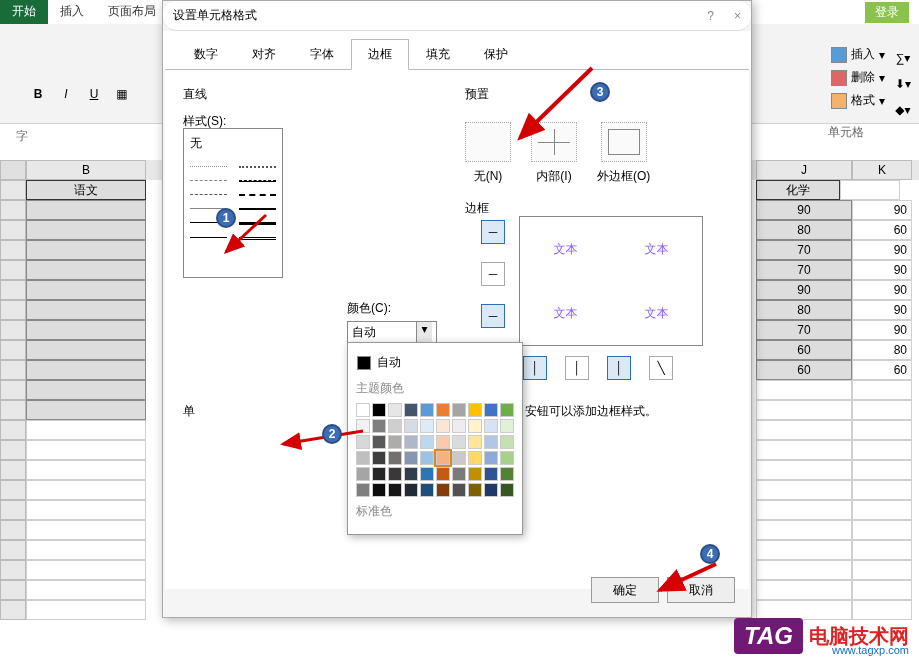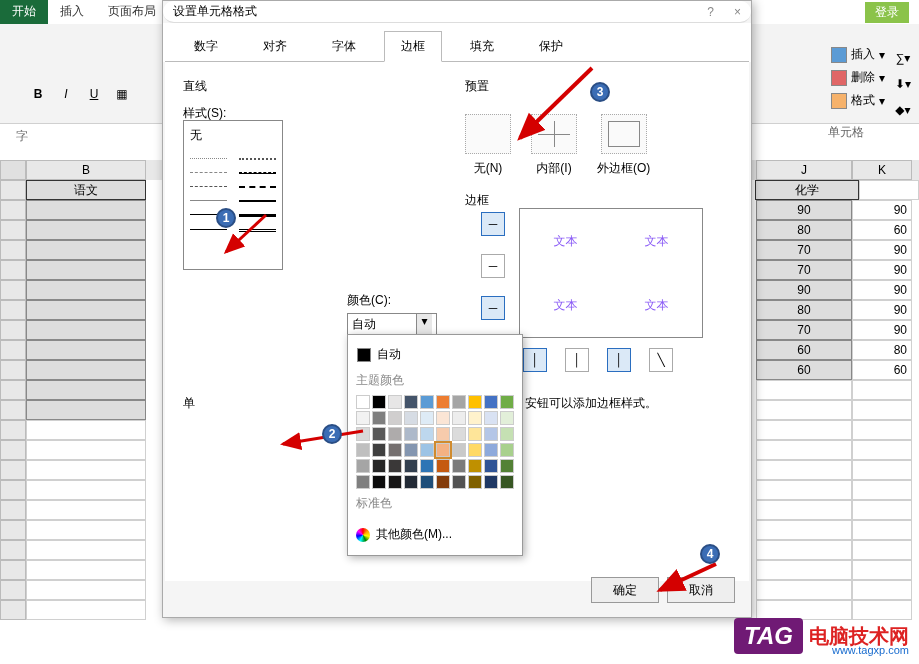--- a/index.html
+++ b/index.html
@@ -26,23 +26,23 @@
 .colheaders .ch{border:1px solid #bbb;text-align:center;line-height:18px;background:#e8e8e8;}
 .rows{}
 .row{display:flex;height:20px;}
 .row .rh{width:26px;border:1px solid #bbb;background:#e8e8e8;text-align:center;line-height:18px;}
 .row .cell{border:1px solid #d0d0d0;text-align:center;line-height:18px;background:#fff;}
 .row .cell.sel{background:#ddd;border:1px solid #888;}
 .row .cell.hdr{background:#ddd;border:1px solid #333;}
 
 
 .dialog{position:absolute;left:162px;top:0;width:590px;height:618px;background:#f5f5f5;border:1px solid #aaa;box-shadow:2px 2px 10px rgba(0,0,0,0.3);z-index:10;}
-.dialog .titlebar{height:22px;display:flex;align-items:center;padding:0 10px;background:#fff;border-bottom:1px solid #ddd;justify-content:space-between;border-radius:14px;}
+.dialog .titlebar{height:30px;display:flex;align-items:center;padding:0 10px;background:#fff;border-bottom:1px solid #ddd;justify-content:space-between;border-radius:14px;}
 .dialog .titlebar .right{display:flex;gap:20px;color:#888;}
-.dialog .dtabs{display:flex;padding:8px 14px 0;gap:11px;background:#fff;}
+.dialog .dtabs{display:flex;padding:8px 14px 0;gap:0;background:#fff;}
 .dialog .dtabs .dtab{padding:6px 16px;border:1px solid transparent;cursor:pointer;background:#fff;}
 .dialog .dtabs .dtab.active{border:1px solid #bbb;border-bottom:1px solid #fff;background:#fff;position:relative;z-index:2;}
 .dialog .dbody{padding:12px 18px;background:#fff;margin:0 2px;border-top:1px solid #bbb;position:relative;top:-1px;height:520px;}
 .section-label{margin:4px 0;}
 .style-box{width:100px;height:150px;border:1px solid #888;background:#fff;padding:4px;display:flex;flex-direction:column;gap:8px;position:relative;}
 .style-box .none{text-align:left;padding:2px;}
 .style-box .line{height:0;border-top-width:1px;margin:4px 2px;}
 .presets{position:absolute;left:300px;top:76px;display:flex;gap:20px;}
 .preset{display:flex;flex-direction:column;align-items:center;gap:6px;}
 .preset .pbox{width:46px;height:40px;border:1px dotted #aaa;background:#fafafa;position:relative;}
@@ -134,21 +134,21 @@
     <div class="ch" style="width:120px">B</div>
     <div class="ch" style="width:610px;border:none;background:transparent"></div>
     <div class="ch" style="width:96px">J</div>
     <div class="ch" style="width:60px">K</div>
   </div>
   <div class="rows" id="rows">
       <div class="row">
         <div class="rh"></div>
         <div class="cell hdr" style="width:120px">语文</div>
         <div style="width:610px"></div>
-        <div class="cell hdr" style="width:104px">化学</div>
+        <div class="cell hdr" style="width:84px">化学</div>
         <div class="cell" style="width:60px"></div>
       </div>
       <div class="row">
         <div class="rh"></div>
         <div class="cell sel" style="width:120px"></div>
         <div style="width:610px"></div>
         <div class="cell sel" style="width:96px;text-align:center">90</div>
         <div class="cell" style="width:60px;text-align:right;padding-right:4px">90</div>
       </div>
       <div class="row">
@@ -451,24 +451,20 @@
           <div class="c" style="background:#ff0000"></div>
           <div class="c" style="background:#ffc000"></div>
           <div class="c" style="background:#ffff00"></div>
           <div class="c" style="background:#92d050"></div>
           <div class="c" style="background:#00b050"></div>
           <div class="c" style="background:#00b0f0"></div>
           <div class="c" style="background:#0070c0"></div>
           <div class="c" style="background:#002060"></div>
           <div class="c" style="background:#7030a0"></div>
         </div>
-      <div class="more-row">
-          <span class="wheel"></span>
-          <span>其他颜色(M)...</span>
-        </div>
     </div>
 
     <div style="position:absolute;left:18px;top:333px">单</div>
     <div class="hint" style="top:333px">安钮可以添加边框样式。</div>
   </div>
   <div class="dialog-buttons">
     <button>确定</button>
     <button>取消</button>
   </div>
 </div>

